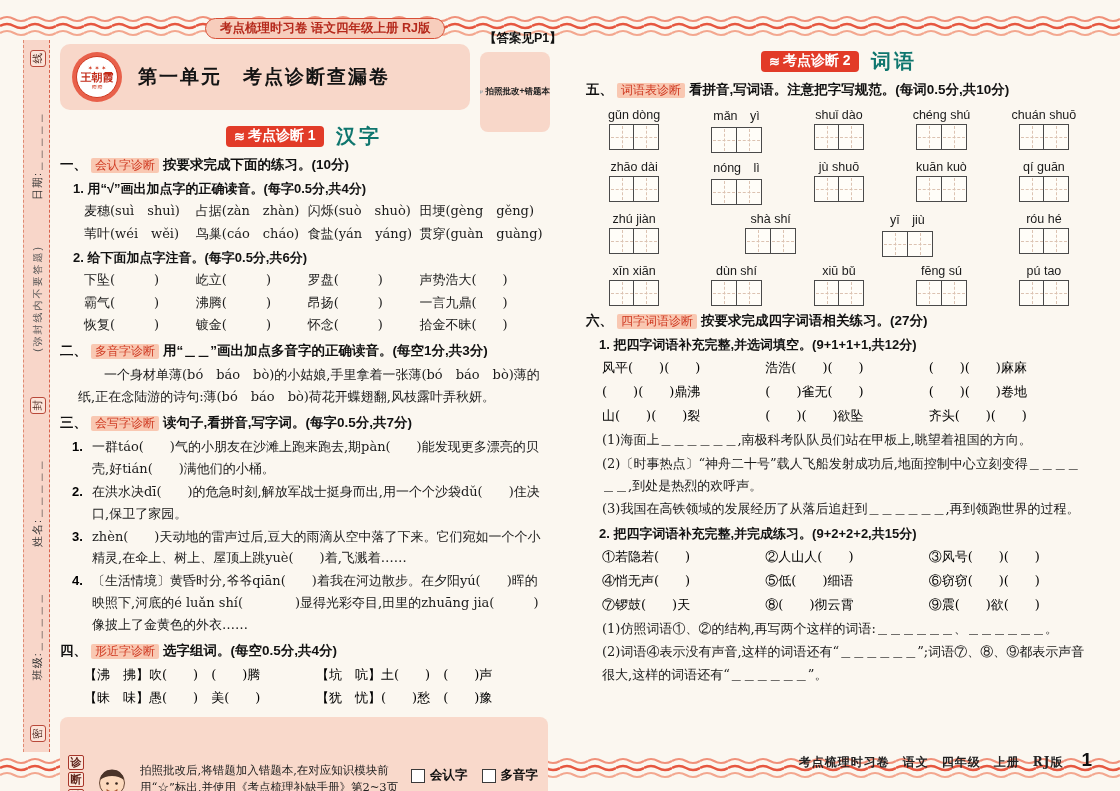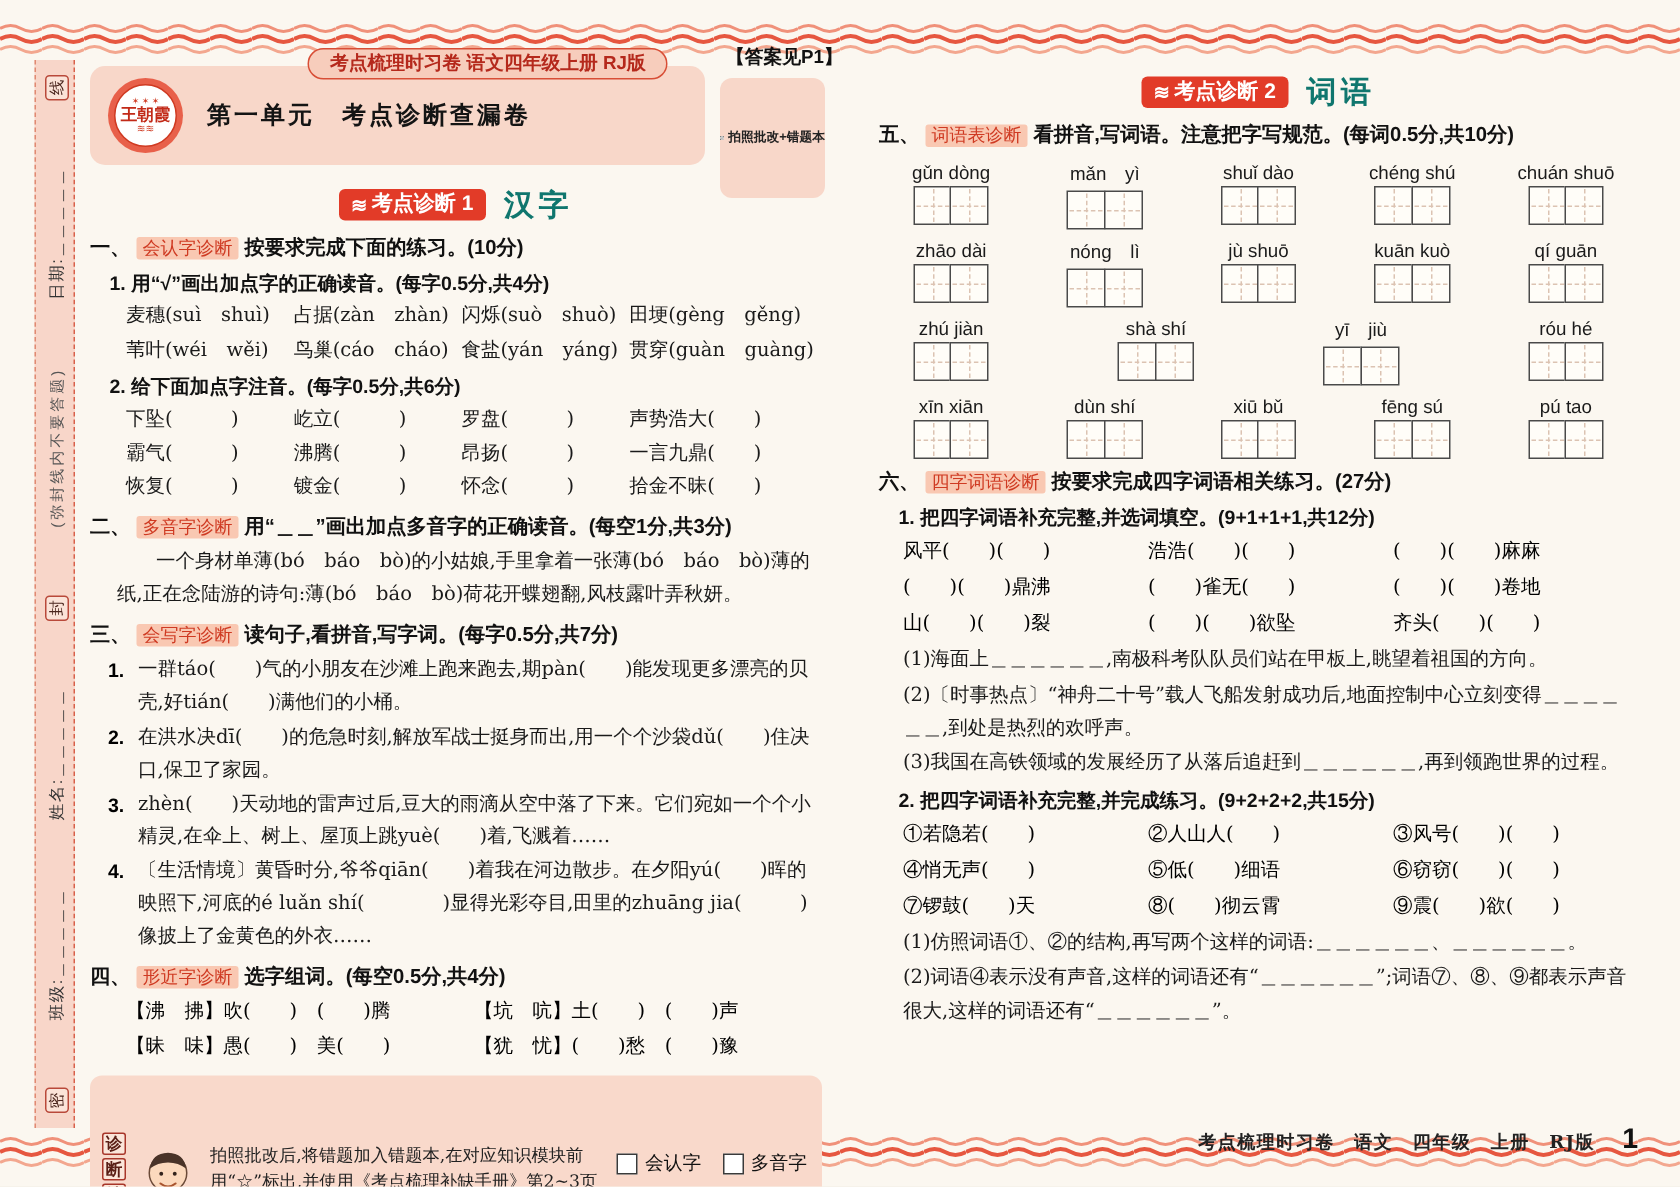--- a/index.html
+++ b/index.html
@@ -6,21 +6,21 @@
   html,body { width:1120px; height:791px; }
   body { background:#efe9df; font-family:"Liberation Sans",sans-serif; position:relative; overflow:hidden; }
   .page { position:absolute; inset:0; background:#fbf7f0; }
 
   
   .wave-band { position:absolute; left:0; right:0; height:24px; }
   .wave-top { top:14px; }
   .wave-bottom { top:756px; }
 
   
-  .series-pill { position:absolute; top:32px; left:205px; height:21px; line-height:19px;
+  .series-pill { position:absolute; top:18px; left:205px; height:21px; line-height:19px;
     background:#f7cdbc; border:1px solid #d84e36; border-radius:11px; padding:0 14px;
     color:#b5291c; font-size:12.5px; font-weight:bold; z-index:5; }
   .answer-ref { position:absolute; top:30px; left:484px; font-size:12.5px; font-weight:bold; color:#111; }
 
   
   .seal-wrap { position:absolute; left:23px; top:40px; width:27px; height:712px; background:#f8d6c9;
     border-left:1px dashed #e08a72; border-right:1px dashed #d8604a; }
   .seal-rot { position:absolute; top:0; left:0; width:712px; height:27px; transform-origin:0 0;
     transform:rotate(-90deg) translateX(-712px); display:flex; align-items:center;
     justify-content:space-between; padding:0 10px; font-size:11px; color:#333; }
@@ -34,21 +34,21 @@
 
   
   .banner { display:flex; align-items:center; gap:16px; background:#f8d7c9; border-radius:10px;
     height:66px; width:410px; padding:4px 12px; position:relative; }
   .logo { width:50px; height:50px; border-radius:50%; background:#e8604a; display:flex; align-items:center; justify-content:center; flex:none; }
   .logo-inner { width:42px; height:42px; border-radius:50%; background:#fff; border:1.5px solid #cf3a22;
     display:flex; flex-direction:column; align-items:center; justify-content:center; }
   .logo-stars { font-size:6px; color:#cf3a22; line-height:6px; }
   .logo-name { font-size:11px; font-weight:bold; color:#c22a18; line-height:13px; }
   .logo-waves { font-size:7px; color:#cf3a22; line-height:6px; }
-  .main-title { font-size:16px; font-weight:bold; color:#141414; letter-spacing:2px; }
+  .main-title { font-size:19px; font-weight:bold; color:#141414; letter-spacing:2px; }
 
   .qr-card { position:absolute; left:420px; top:8px; width:70px; height:80px; background:#f8d7c9;
     border-radius:8px; display:flex; flex-direction:row; align-items:center; justify-content:center; gap:3px; }
   .qr-caption { font-size:8.5px; font-weight:bold; color:#222; white-space:nowrap; }
 
   
   .sec-head { text-align:center; margin:13px 0 4px; }
   .sec-badge { display:inline-flex; align-items:center; gap:3px; background:#e23b28; color:#fff;
     font-weight:bold; font-size:14px; padding:1px 8px 2px; border-radius:4px; vertical-align:middle; }
   .sec-badge .wv { font-size:13px; }
@@ -71,21 +71,21 @@
 
   
   .diag { margin-top:9px; display:flex; align-items:center; gap:8px; background:#f9d9cb;
     border-radius:8px; padding:5px 8px; }
   .diag-label { display:flex; flex-direction:column; gap:2px; flex:none; }
   .diag-label span { width:16px; height:15px; border:1px solid #a8362a; border-radius:2px; font-size:11px;
     font-weight:bold; color:#5a1f16; display:flex; align-items:center; justify-content:center; background:#fbe6da; }
   .diag-avatar { flex:none; }
   .diag-text { flex:1; font-family:"DejaVu Serif",serif; font-size:11.5px; line-height:1.5; color:#222; }
   .diag-checks { flex:none; display:grid; grid-template-columns:auto auto; gap:7px 14px; padding-right:2px; }
-  .chk { display:flex; align-items:center; gap:5px; font-size:12.5px; font-weight:normal; color:#111;margin-top:45px; }
+  .chk { display:flex; align-items:center; gap:5px; font-size:12.5px; font-weight:bold; color:#111;margin-top:45px; }
   .chk i { width:14px; height:14px; border:1.5px solid #3a3a3a; background:#fff; display:inline-block; }
 
   
   .pyrow { display:flex; justify-content:space-between; margin:7px 0 5px; }
   .word { width:19%; display:flex; flex-direction:column; align-items:center; }
   .py { font-size:12.5px; color:#1a1a1a; white-space:nowrap; margin-bottom:2px; }
   .boxes { display:flex; }
   .box { width:26px; height:26px; border:1.5px solid #4a4a4a; background:#fffdf8; position:relative; }
   .box + .box { margin-left:-1.5px; }
   .box::before { content:""; position:absolute; left:1px; right:1px; top:50%; border-top:1px dashed #dcc3b2; }

